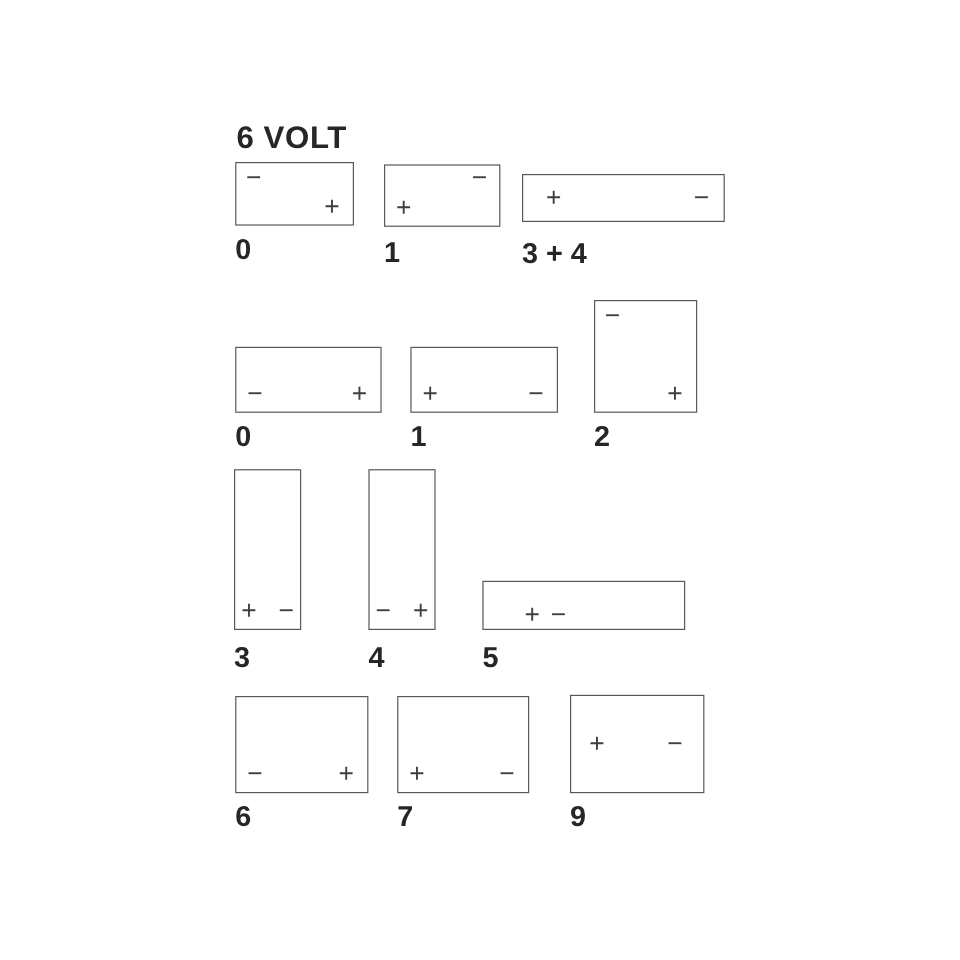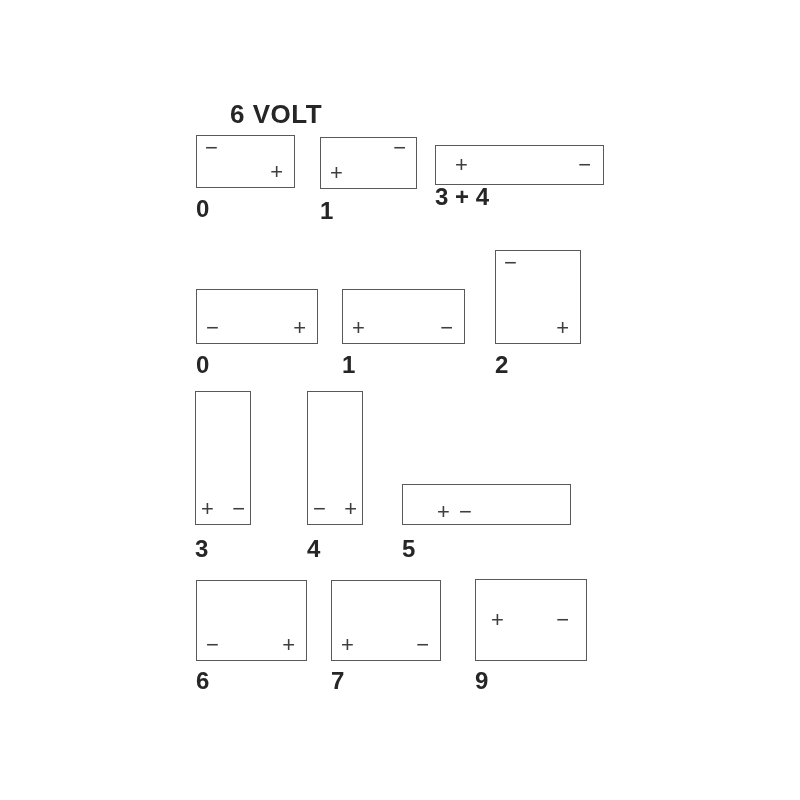--- a/index.html
+++ b/index.html
@@ -13,21 +13,21 @@
   }
   .heading {
     position: absolute;
     font-size: 26px;
     font-weight: bold;
     color: #262626;
     letter-spacing: 0.5px;
     line-height: 1;
     white-space: nowrap;
   }
-  .h6  { left: 197px; top: 101px; margin-left: 33px; }
+  .h6  { left: 197px; top: 101px; }
   .h12 { left: 196px; top: 255px; }
 
   .batt { position: absolute; }
   .box {
     position: relative;
     box-sizing: border-box;
     border: 1px solid #595959;
     background: #ffffff;
   }
   .lbl {
@@ -53,21 +53,21 @@
   .narrow .br { right: 5px; }
   .ml { left: 19px;  top: 50%; transform: translateY(-52%); }
   .mr { right: 12px; top: 50%; transform: translateY(-52%); }
 
   
   .p60  { left: 196px; top: 135px; } .p60  .box { width: 99px;  height: 53px; }
   .p61  { left: 320px; top: 137px; } .p61  .box { width: 97px;  height: 52px; }
   .p634 { left: 435px; top: 145px; } .p634 .box { width: 169px; height: 40px; }
   .p60 .lbl  { margin-top: 9px; }
   .p61 .lbl  { margin-top: 10px; }
-  .p634 .lbl { }
+  .p634 .lbl { margin-top: 15px; }
 
   
   .p120 { left: 196px; top: 289px; } .p120 .box { width: 122px; height: 55px; }
   .p121 { left: 342px; top: 289px; } .p121 .box { width: 123px; height: 55px; }
   .p122 { left: 495px; top: 250px; } .p122 .box { width: 86px;  height: 94px; }
   .p120 .lbl, .p121 .lbl, .p122 .lbl { margin-top: 9px; }
 
   
   .p123 { left: 195px; top: 391px; } .p123 .box { width: 56px;  height: 134px; }
   .p124 { left: 307px; top: 391px; } .p124 .box { width: 56px;  height: 134px; }

